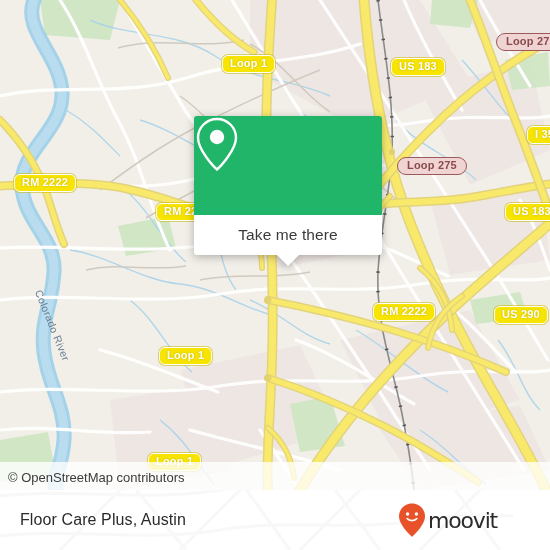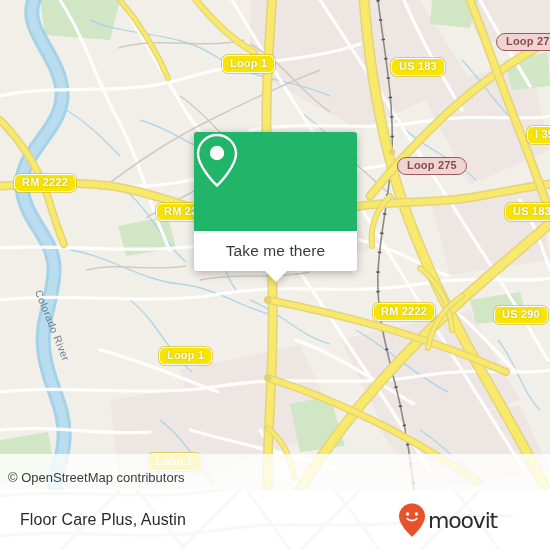--- a/index.html
+++ b/index.html
@@ -48,21 +48,21 @@
     position:absolute;
     color:#6b7e93;
     font-size:10.5px;
     white-space:nowrap;
     letter-spacing:.4px;
   }
 
   
   #popup{
     position:absolute;
-    left:194px;top:132px;width:163px;
+    left:194px;top:116px;width:188px;
     border-radius:3px;
     filter:drop-shadow(0 2px 4px rgba(0,0,0,.28));
     text-align:right;
   }
   #popup-image{
     height:99px;
     background:#21b56a;
     border-radius:3px 3px 0 0;
     display:flex;align-items:center;justify-content:center;
   }
@@ -82,21 +82,21 @@
     border-left:11px solid transparent;
     border-right:11px solid transparent;
     border-top:11px solid #ffffff;
   }
 
   
   #attribution{
     position:absolute;left:0;bottom:0;width:100%;
     background:rgba(255,255,255,.78);
     font-size:13px;color:#3b3b3b;
-    padding:16px 0 5px 8px;
+    padding:8px 0 5px 8px;
     box-sizing:border-box;
   }
 
   
   #footer{
     position:absolute;left:0;top:490px;width:513px;height:60px;
     background:#ffffff;overflow:hidden;
   }
   #footer-watermark{position:absolute;left:0;top:-490px;opacity:.055;}
   #footer-title{

